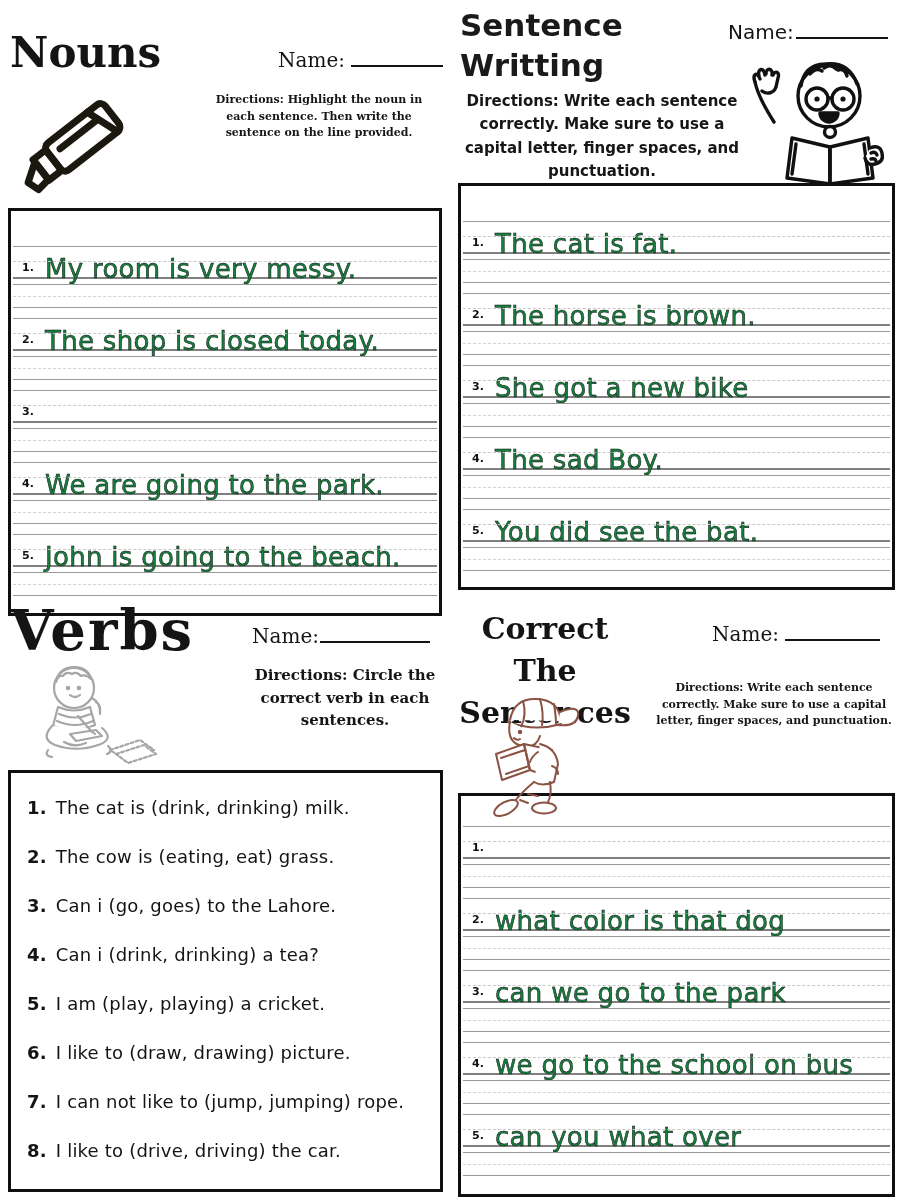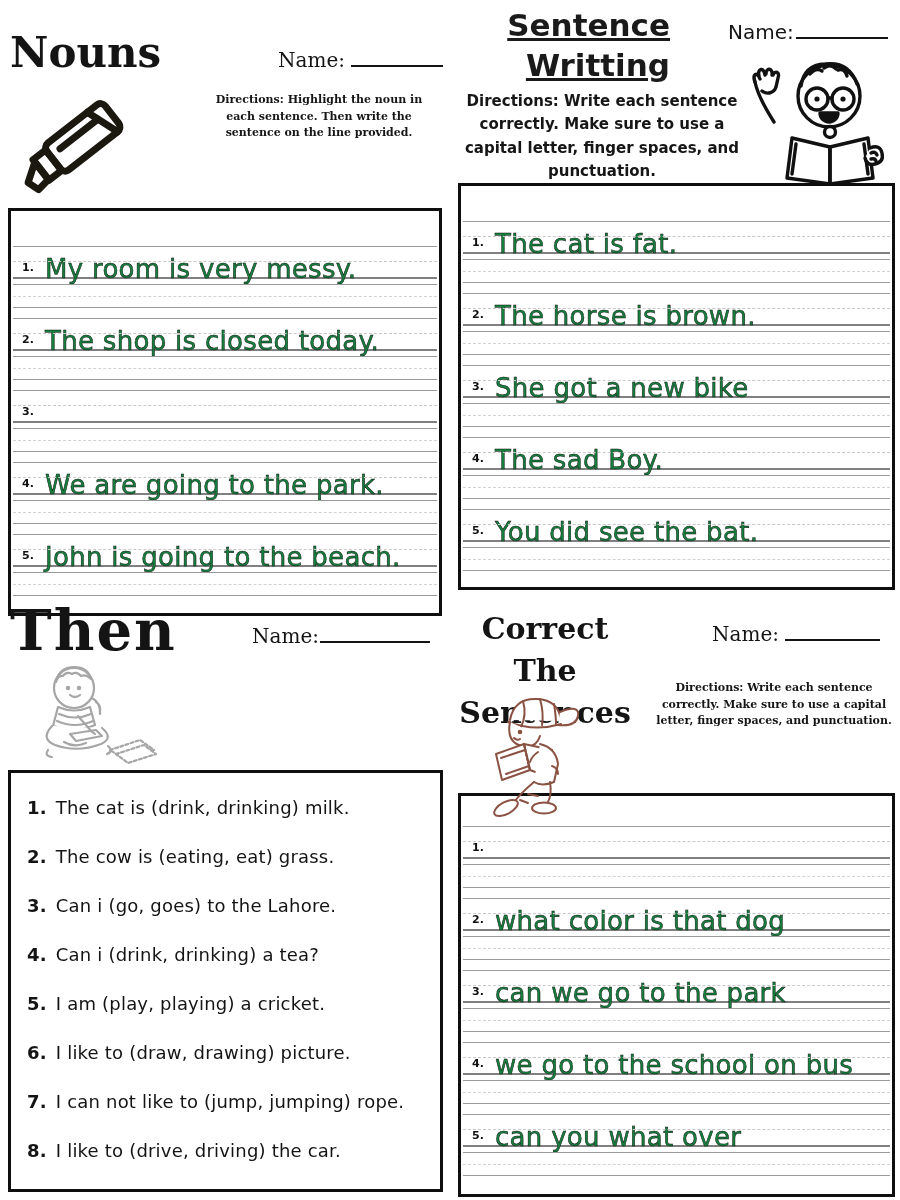--- a/index.html
+++ b/index.html
@@ -106,21 +106,21 @@
             <span class="num">5.</span>
             <span class="stext">John is going to the beach.</span>
           </div>
         <div class="blank-guide"></div>
       </div>
     </div>
   </div>
 </div>
 
 <div class="abs" style="left:450px;top:0;width:450px;height:600px;">
-  <div class="abs sans-title" style="left:10px;top:6px;width:210px;text-align:right;font-size:31px;text-decoration:underline;">
+  <div class="abs sans-title" style="left:10px;top:6px;width:210px;text-align:left;font-size:31px;">
     <div>Sentence</div>
     <div>Writting</div>
   </div>
 
   <div class="abs name-row" style="left:278px;top:20px;">
     <span class="name-sans">Name:</span><span class="nline" style="width:92px;margin-left:2px;"></span>
   </div>
 
   <div class="abs dir dir-sans" style="left:8px;top:90px;width:288px;">Directions: Write each sentence correctly. Make sure to use a capital letter, finger spaces, and punctuation.</div>
 
@@ -190,26 +190,27 @@
             <span class="num">5.</span>
             <span class="stext">You did see the bat.</span>
           </div>
         <div class="blank-guide"></div>
       </div>
     </div>
   </div>
 </div>
 
 <div class="abs" style="left:0;top:600px;width:450px;height:600px;">
-  <div class="abs serif-title" style="left:10px;top:2px;font-size:56px;letter-spacing:2px;">Then</div>
+  <div class="abs serif-title" style="left:10px;top:2px;font-size:56px;letter-spacing:2px;">Verbs</div>
 
   <div class="abs name-row" style="left:252px;top:24px;">
     <span class="name-serif">Name:</span><span class="nline" style="width:110px;margin-left:1px;"></span>
   </div>
 
+  <div class="abs dir dir-serif" style="left:242px;top:64px;width:206px;font-size:15px;">Directions: Circle the correct verb in each sentences.</div>
 
   <div class="abs" style="left:12px;top:58px;">
     <svg width="150" height="112" viewBox="0 0 150 112" fill="none" stroke="#a6a6a6" stroke-width="2.2" stroke-linecap="round" stroke-linejoin="round">
 
       <circle cx="62" cy="30" r="20" fill="#fff"></circle>
       <path d="M44,24 q3,-15 18,-15 q14,0 17,12 q-5,-5 -10,-3 q-4,-5 -9,-2 q-6,-3 -9,2 q-5,-1 -7,6"></path>
       <circle cx="56" cy="30" r="1.2" fill="#a6a6a6"></circle>
       <circle cx="67" cy="30" r="1.2" fill="#a6a6a6"></circle>
       <path d="M58,37 q5,4 10,0"></path>
 

